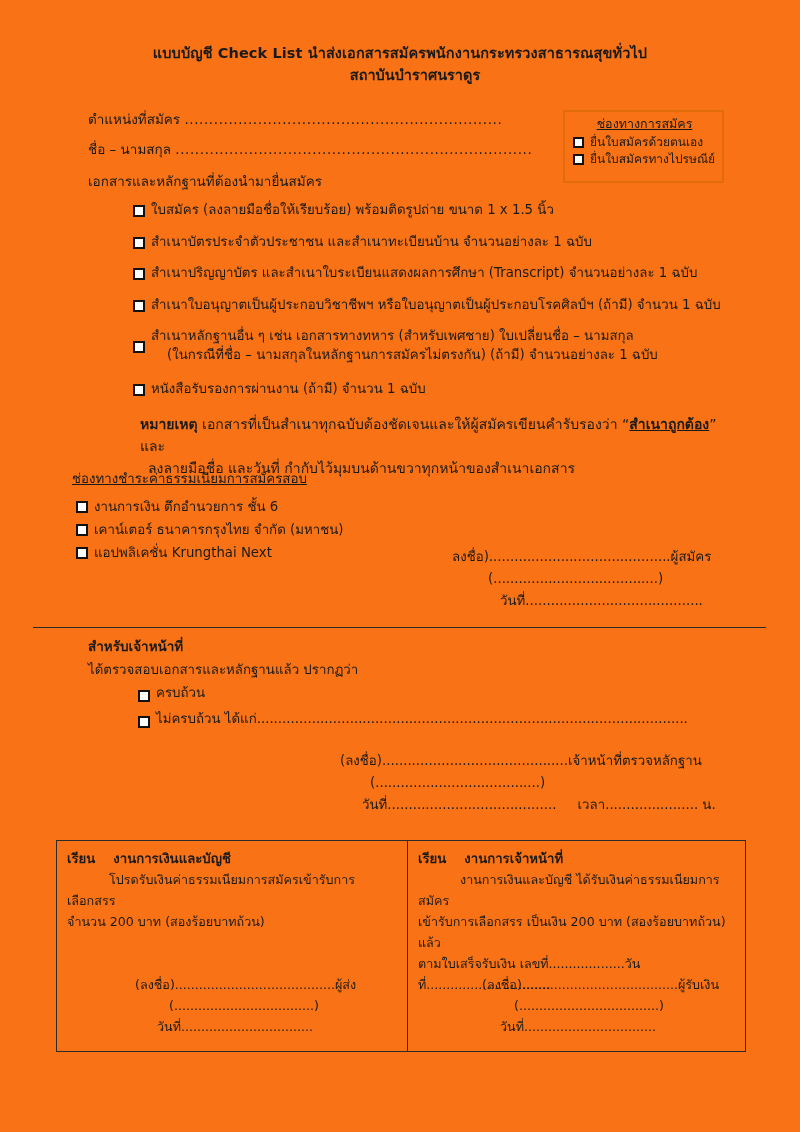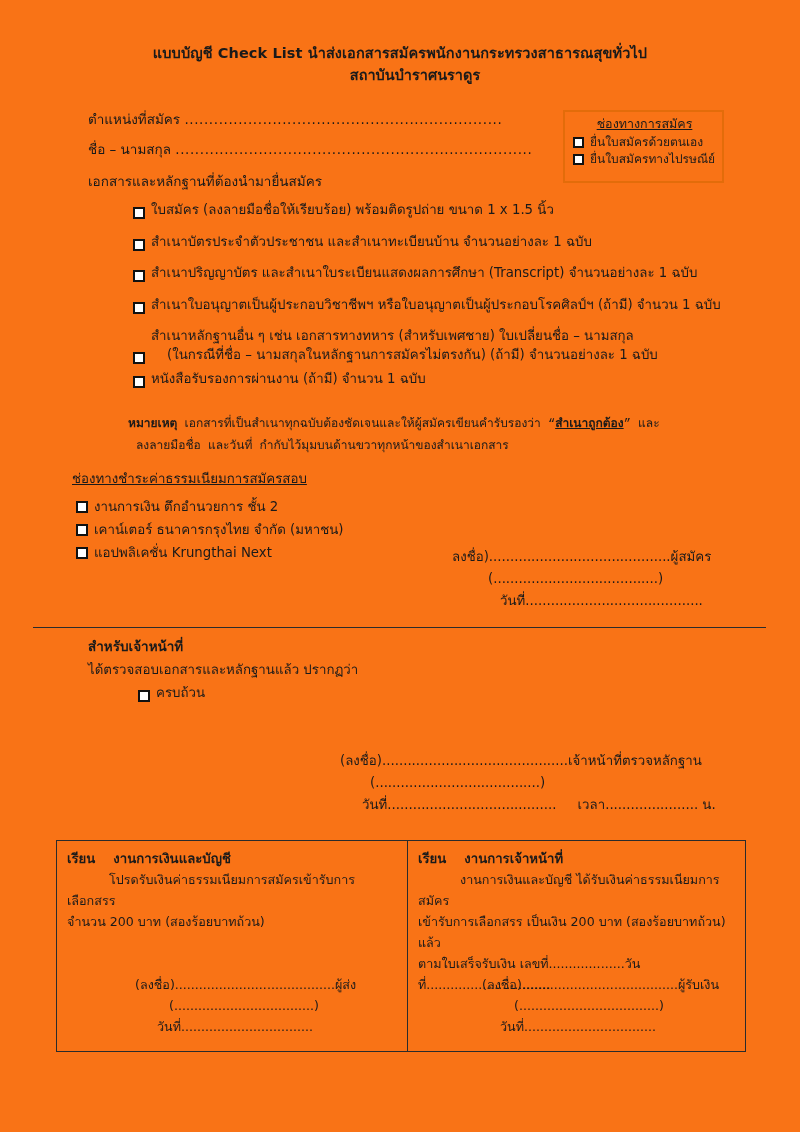--- a/index.html
+++ b/index.html
@@ -101,42 +101,41 @@
 
   
   .checklist {
     position: absolute;
     left: 133px;
     top: 200px;
     width: 640px;
   }
   .chk-item {
     display: flex;
-    align-items: flex-end;
+    align-items: center;
     font-size: 13.3px;
     line-height: 19px;
     margin-bottom: 12.5px;
   }
   .chk-item .cb { margin-top: 3px; }
   .chk-text { white-space: normal; }
   .chk-sub {
     display: block;
     margin-left: 16px;
   }
-  .chk-tight { margin-bottom: 5px; }
+  .chk-tight { margin-bottom: 15px; }
 
   
   .note-block {
     position: absolute;
-    left: 128px;
+    left: 140px;
     top: 413px;
     width: 600px;
-    font-size: 12px;
+    font-size: 14px;
     line-height: 22px;
-    font-family: Liberation Mono, monospace;
   }
   .note-lead { font-weight: bold; }
   .note-emph {
     font-weight: bold;
     text-decoration: underline;
   }
   .note-line2 {
     display: block;
     margin-left: 8px;
   }
@@ -334,21 +333,21 @@
 
   <div class="note-block">
     <span class="note-lead">หมายเหตุ</span><span> เอกสารที่เป็นสำเนาทุกฉบับต้องชัดเจนและให้ผู้สมัครเขียนคำรับรองว่า “</span><span class="note-emph">สำเนาถูกต้อง</span><span>” และ</span>
     <span class="note-line2">ลงลายมือชื่อ และวันที่ กำกับไว้มุมบนด้านขวาทุกหน้าของสำเนาเอกสาร</span>
   </div>
 
   <div class="pay-head">ช่องทางชำระค่าธรรมเนียมการสมัครสอบ</div>
   <div class="pay-list">
     <div class="pay-item">
       <span class="cb cb-lg"></span>
-      <span>งานการเงิน ตึกอำนวยการ ชั้น 2</span>
+      <span>งานการเงิน ตึกอำนวยการ ชั้น 6</span>
     </div>
     <div class="pay-item">
       <span class="cb cb-lg"></span>
       <span>เคาน์เตอร์ ธนาคารกรุงไทย จำกัด (มหาชน)</span>
     </div>
     <div class="pay-item">
       <span class="cb cb-lg"></span>
       <span>แอปพลิเคชั่น Krungthai Next</span>
     </div>
   </div>
@@ -360,20 +359,24 @@
   </div>
 
   <div class="divider"></div>
 
   <div class="officer-head">สำหรับเจ้าหน้าที่</div>
   <div class="officer-sub">ได้ตรวจสอบเอกสารและหลักฐานแล้ว ปรากฏว่า</div>
   <div class="officer-opts">
     <div class="officer-opt">
       <span class="cb cb-lg"></span>
       <span>ครบถ้วน</span>
+    </div>
+    <div class="officer-opt">
+      <span class="cb cb-lg"></span>
+      <span>ไม่ครบถ้วน ได้แก่......................................................................................................</span>
     </div>
   </div>
   <div class="sig-officer">
     <div>(ลงชื่อ)............................................เจ้าหน้าที่ตรวจหลักฐาน</div>
     <div class="so-l2">(.......................................)</div>
     <div class="so-l3">
       <span>วันที่........................................</span>
       &nbsp;&nbsp;&nbsp;
       <span>เวลา...................... น.</span>
     </div>

